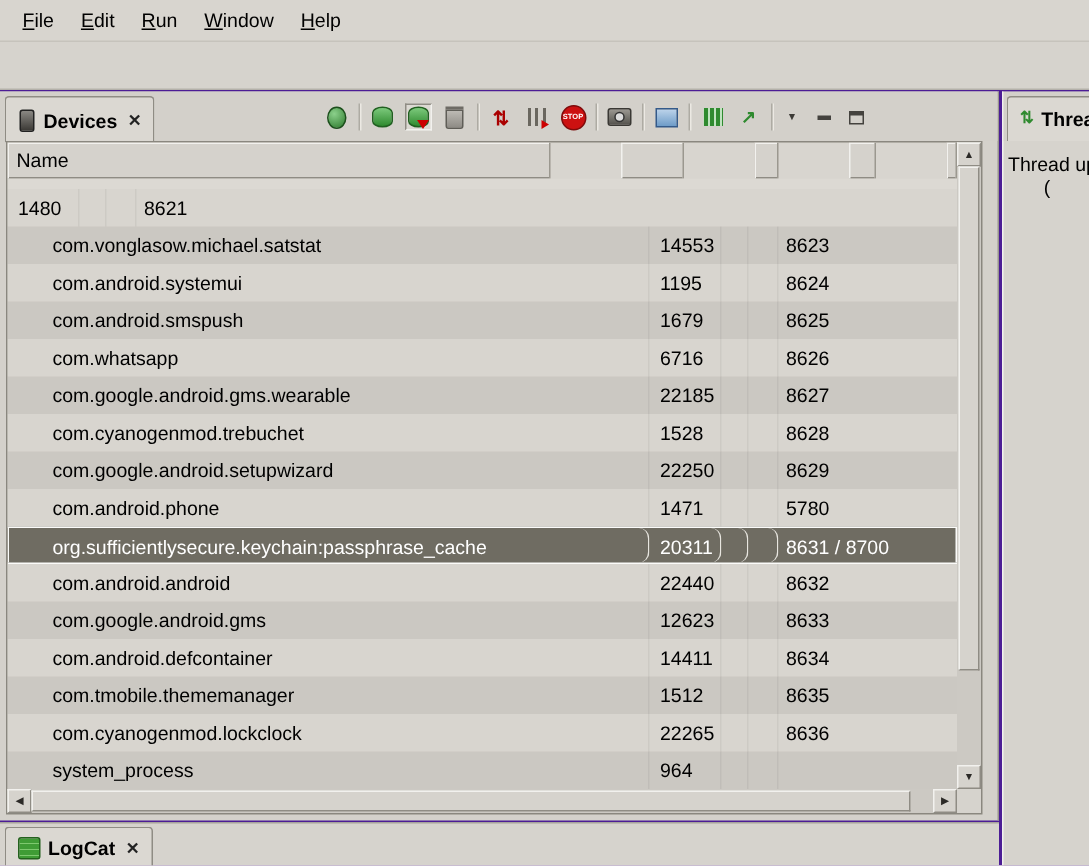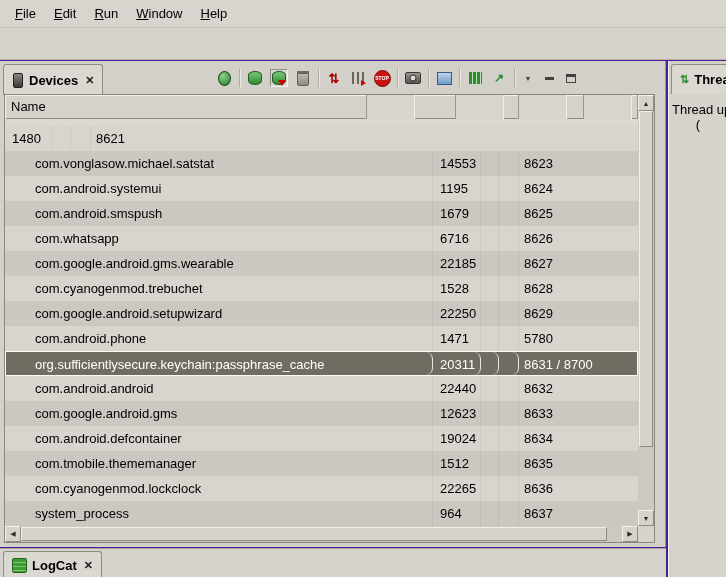--- a/index.html
+++ b/index.html
@@ -294,21 +294,21 @@
   </div>
           <div class="trow alt">
     <div class="cell c-name">com.google.android.gms</div>
     <div class="cell c-pid">12623</div>
     <div class="cell c-a"></div>
     <div class="cell c-b"></div>
     <div class="cell c-port">8633</div>
   </div>
           <div class="trow base">
     <div class="cell c-name">com.android.defcontainer</div>
-    <div class="cell c-pid">19024</div>
+    <div class="cell c-pid">14411</div>
     <div class="cell c-a"></div>
     <div class="cell c-b"></div>
     <div class="cell c-port">8634</div>
   </div>
           <div class="trow alt">
     <div class="cell c-name">com.tmobile.thememanager</div>
     <div class="cell c-pid">1512</div>
     <div class="cell c-a"></div>
     <div class="cell c-b"></div>
     <div class="cell c-port">8635</div>
@@ -318,21 +318,20 @@
     <div class="cell c-pid">22265</div>
     <div class="cell c-a"></div>
     <div class="cell c-b"></div>
     <div class="cell c-port">8636</div>
   </div>
           <div class="trow alt">
     <div class="cell c-name">system_process</div>
     <div class="cell c-pid">964</div>
     <div class="cell c-a"></div>
     <div class="cell c-b"></div>
-    <div class="cell c-port">8637</div>
   </div>
         </div>
 
       <div class="vscroll">
         <div class="sb-btn sb-up">▲</div>
         <div class="v-thumb"></div>
         <div class="sb-btn sb-down">▼</div>
       </div>
 
       <div class="hscroll">

